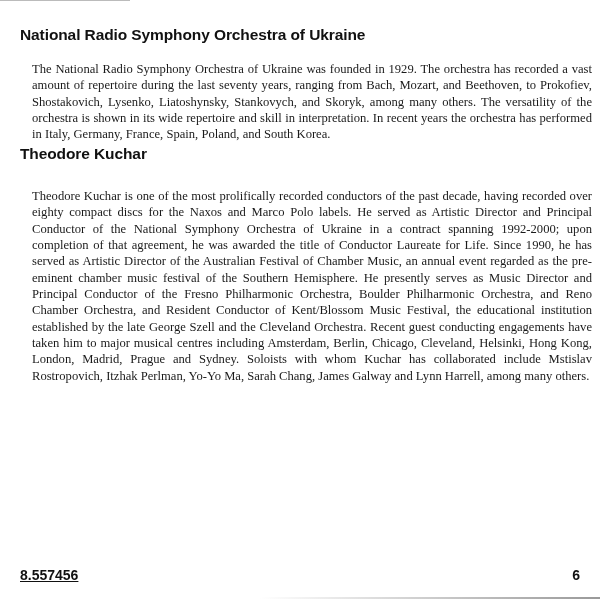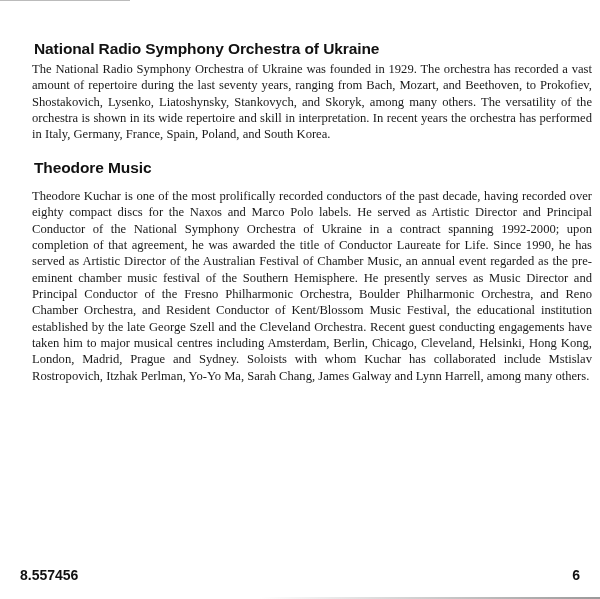--- a/index.html
+++ b/index.html
@@ -2,47 +2,47 @@
 <html><head>
   <meta charset="utf-8">
   <style>
     html, body { margin: 0; padding: 0; }
     body {
       width: 600px; height: 599px; background: #ffffff; position: relative; overflow: hidden;
     }
     .page { position: absolute; left: 20px; top: 0; width: 560px; }
     h2 {
       font-family: "Liberation Sans", sans-serif; font-weight: bold; font-size: 15.5px;
-      color: #111; margin: 14px; position: absolute; left: 0; white-space: nowrap; letter-spacing: -0.1px;
+      color: #111; margin: 0; position: absolute; left: 0; white-space: nowrap; letter-spacing: -0.1px;
     }
     p {
       font-family: "Liberation Serif", serif; font-size: 12.6px; line-height: 16.35px;
       color: #1a1a1a; margin: 12px; text-align: justify; position: absolute; left: 0; width: 560px;
     }
     #h1 { top: 26px; }
     #p1 { top: 49px; }
     #h2 { top: 145px; }
     #p2 { top: 176px; }
     .footer {
       position: absolute; top: 567px; font-family: "Liberation Sans", sans-serif;
       font-weight: bold; font-size: 14px; color: #111;
     }
-    #cat { left: 20px; }
+    #cat { left: 20px; text-decoration: underline; }
     #pg { right: 20px; }
     .topline { position:absolute; left:0; top:0; width:130px; height:1px; background:#bbb; }
     .botline { position:absolute; left:260px; bottom:0; width:340px; height:2px; background:linear-gradient(to right, #fff, #999); }
   </style>
 </head>
 <body>
 
 <div class="topline"></div>
 
 <div class="page">
   <h2 id="h1">National Radio Symphony Orchestra of Ukraine</h2>
   <p id="p1">The National Radio Symphony Orchestra of Ukraine was founded in 1929. The orchestra has recorded a vast amount of repertoire during the last seventy years, ranging from Bach, Mozart, and Beethoven, to Prokofiev, Shostakovich, Lysenko, Liatoshynsky, Stankovych, and Skoryk, among many others. The versatility of the orchestra is shown in its wide repertoire and skill in interpretation. In recent years the orchestra has performed in Italy, Germany, France, Spain, Poland, and South Korea.</p>
-  <h2 id="h2">Theodore Music</h2>
+  <h2 id="h2">Theodore Kuchar</h2>
   <p id="p2">Theodore Kuchar is one of the most prolifically recorded conductors of the past decade, having recorded over eighty compact discs for the Naxos and Marco Polo labels. He served as Artistic Director and Principal Conductor of the National Symphony Orchestra of Ukraine in a contract spanning 1992-2000; upon completion of that agreement, he was awarded the title of Conductor Laureate for Life. Since 1990, he has served as Artistic Director of the Australian Festival of Chamber Music, an annual event regarded as the pre-eminent chamber music festival of the Southern Hemisphere. He presently serves as Music Director and Principal Conductor of the Fresno Philharmonic Orchestra, Boulder Philharmonic Orchestra, and Reno Chamber Orchestra, and Resident Conductor of Kent/Blossom Music Festival, the educational institution established by the late George Szell and the Cleveland Orchestra. Recent guest conducting engagements have taken him to major musical centres including Amsterdam, Berlin, Chicago, Cleveland, Helsinki, Hong Kong, London, Madrid, Prague and Sydney. Soloists with whom Kuchar has collaborated include Mstislav Rostropovich, Itzhak Perlman, Yo-Yo Ma, Sarah Chang, James Galway and Lynn Harrell, among many others.</p>
 </div>
 
 <div class="footer" id="cat">8.557456</div>
 <div class="footer" id="pg">6</div>
 
 <div class="botline"></div>
 
 </body></html>

